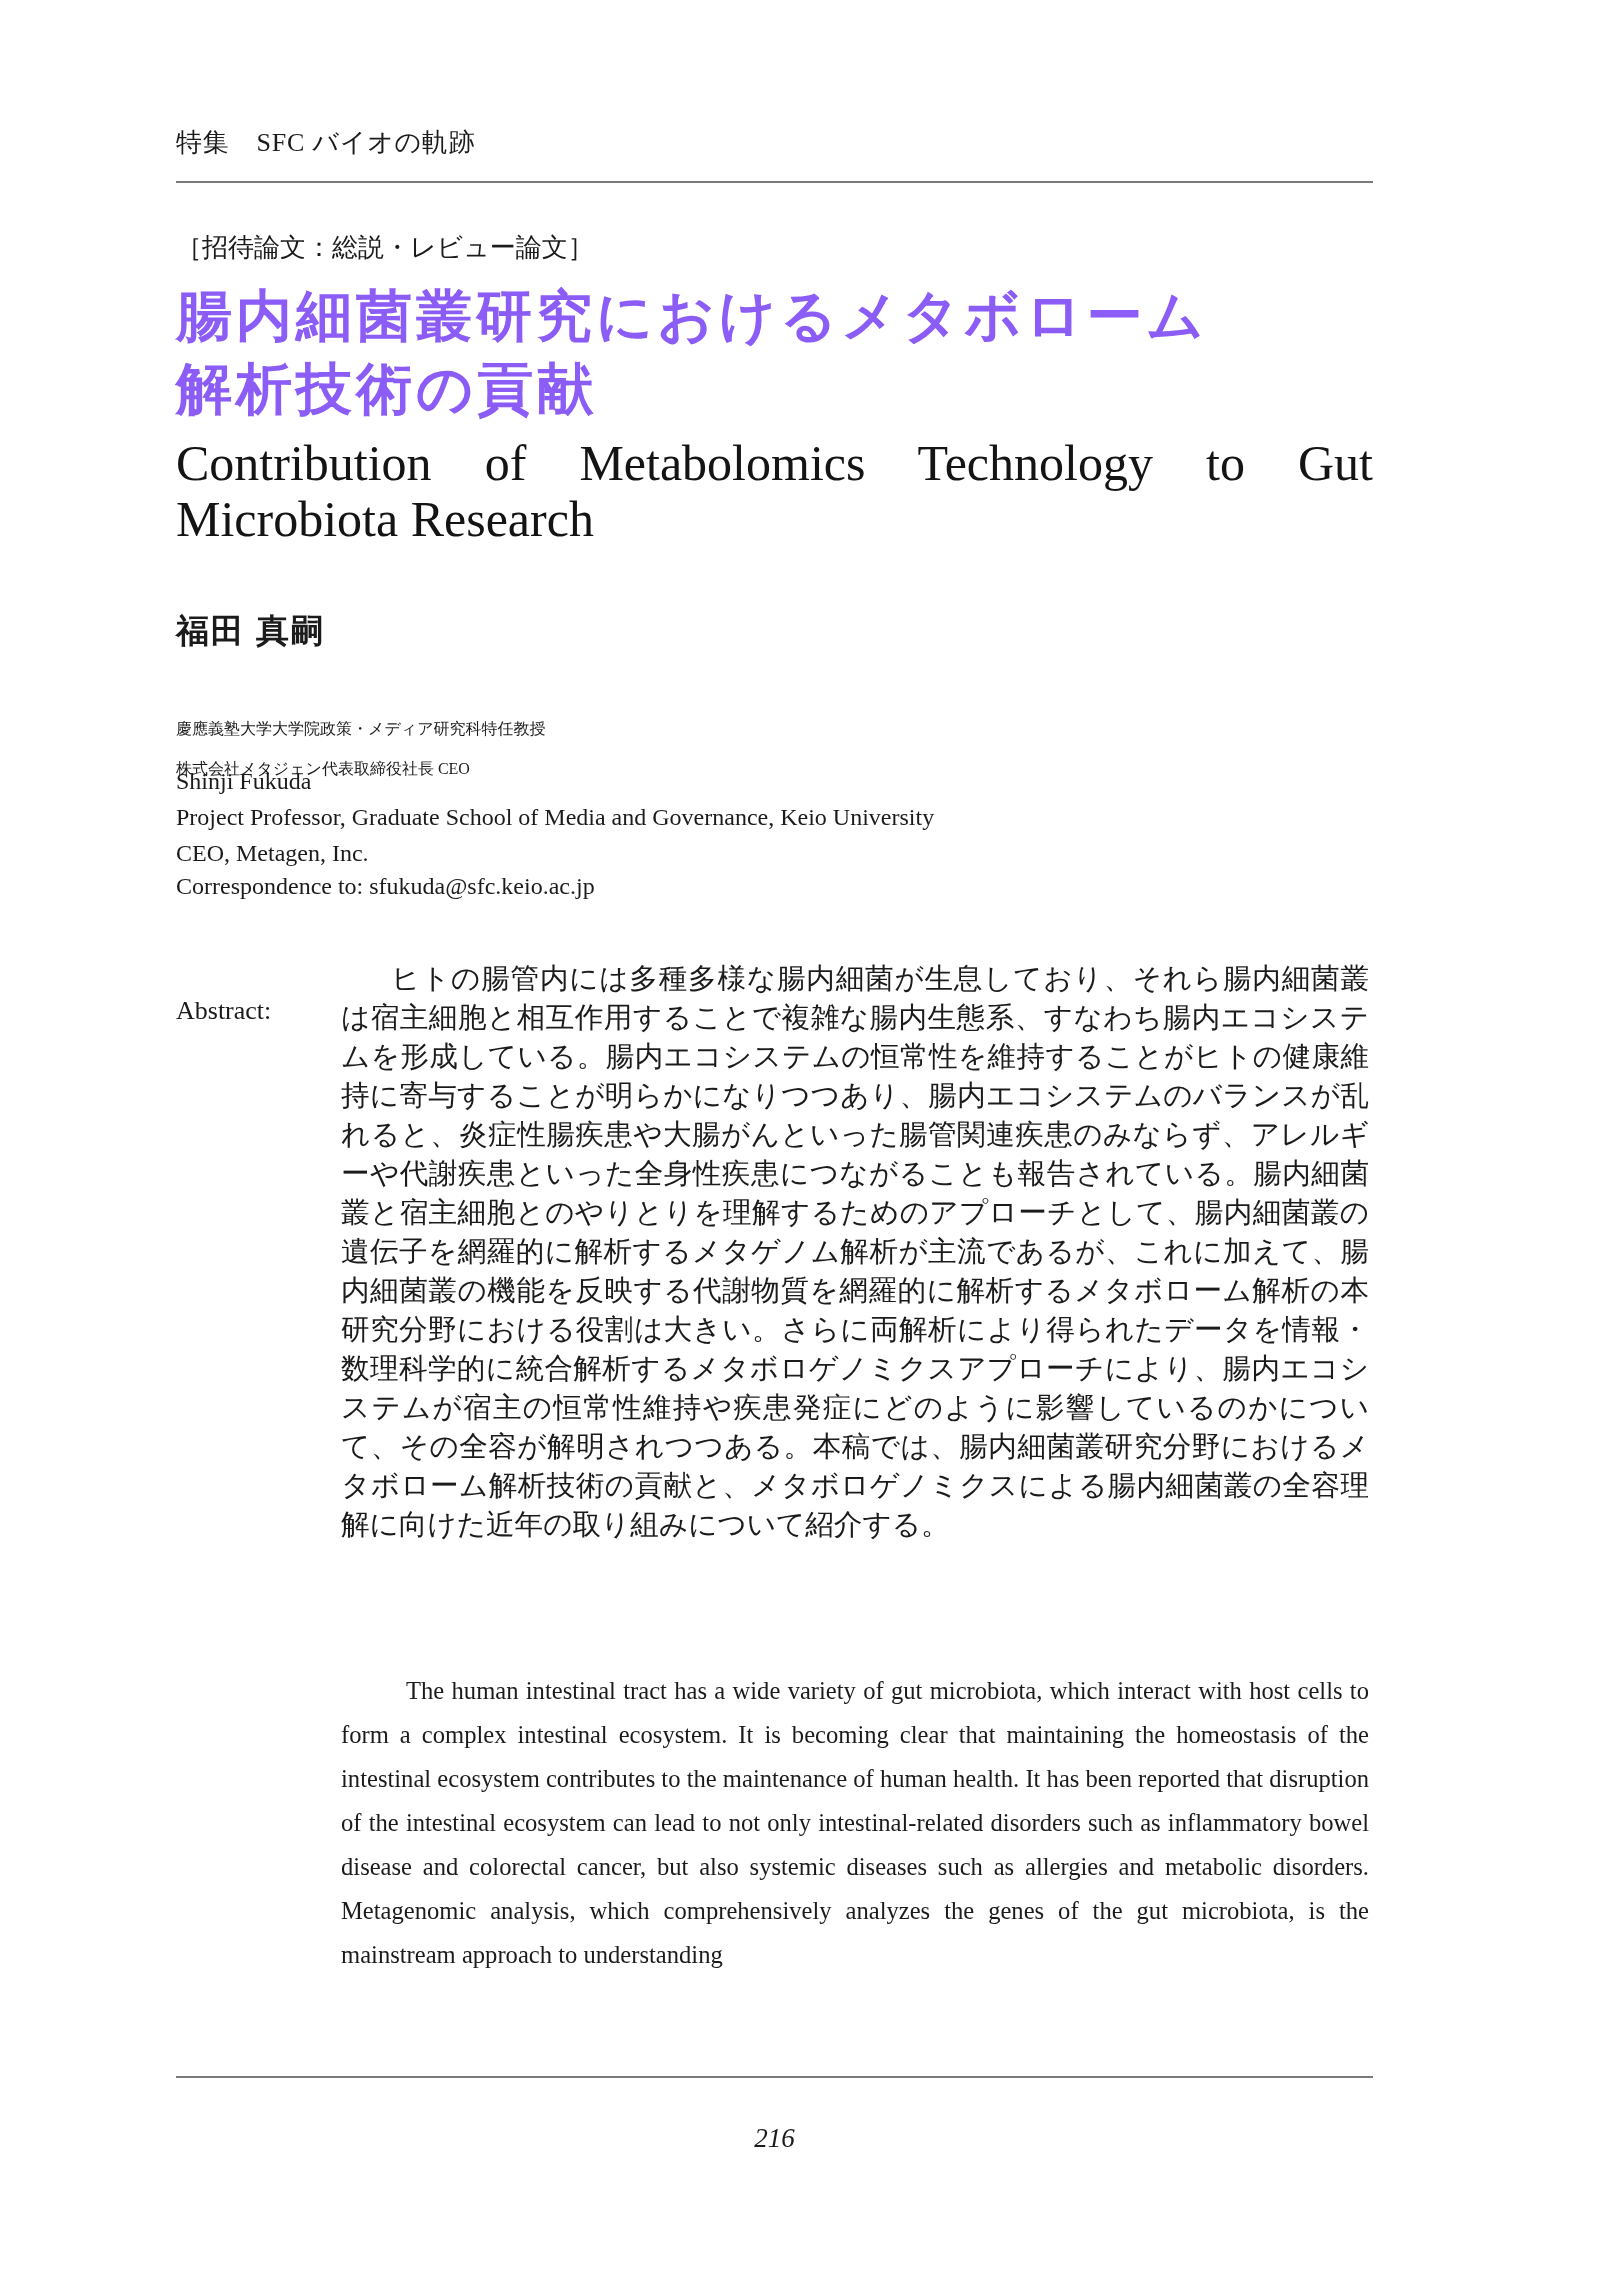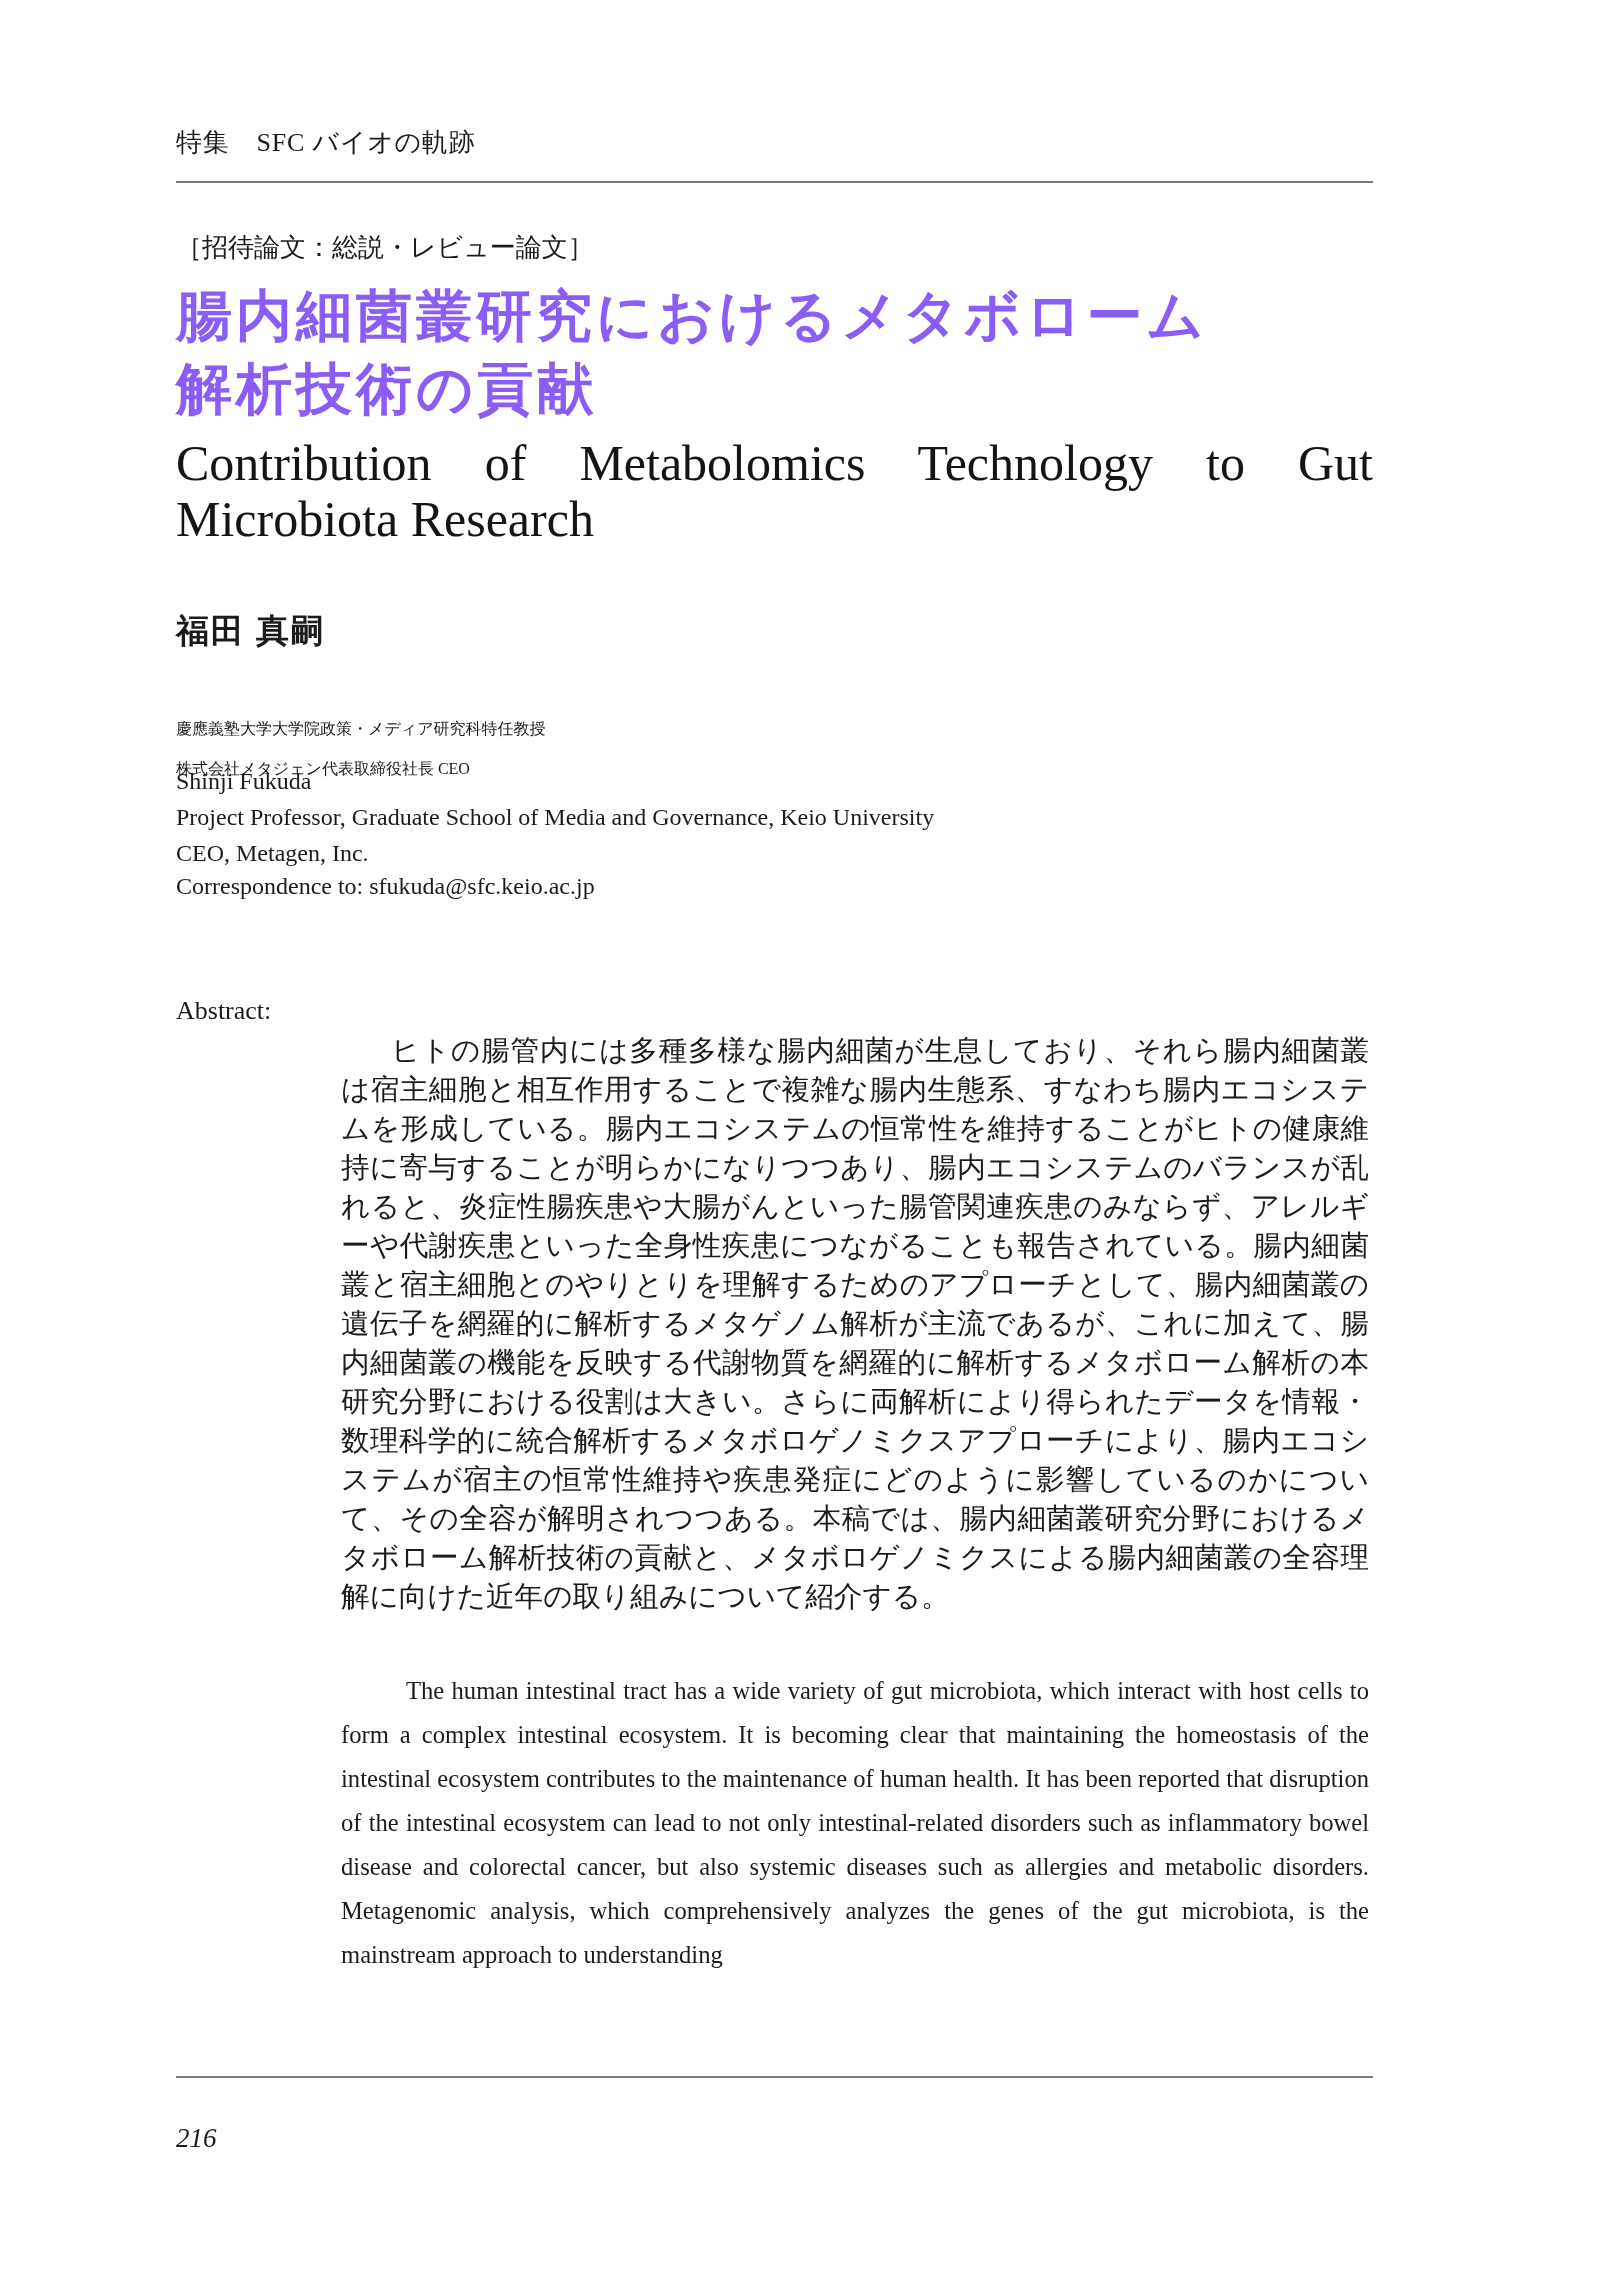--- a/index.html
+++ b/index.html
@@ -75,41 +75,41 @@
   .correspondence {
     left: 176px; top: 873px;
     font-size: 24px;
   }
 
   .abstract-label {
     left: 176px; top: 996px;
     font-size: 26px;
   }
   .abstract-ja {
-    left: 341px; top: 1031px;
+    left: 341px; top: 959px;
     width: 1028px;
     font-size: 28.6px;
     line-height: 39px;
     text-align: justify;
     text-justify: inter-ideograph;
     text-indent: 50px;
   }
   .abstract-en {
     left: 341px; top: 1669px;
     width: 1028px;
     font-size: 24.6px;
     line-height: 44px;
     text-align: justify;
     text-indent: 65px;
   }
 
   .page-number {
     left: 176px; top: 2123px;
     width: 1197px;
-    text-align: left;
+    text-align: center;
     font-style: italic;
     font-size: 27px;
   }
 </style>
 </head>
 <body>
 
 <div class="page">
 
   <div class="abs running-head">特集　SFC バイオの軌跡</div>

